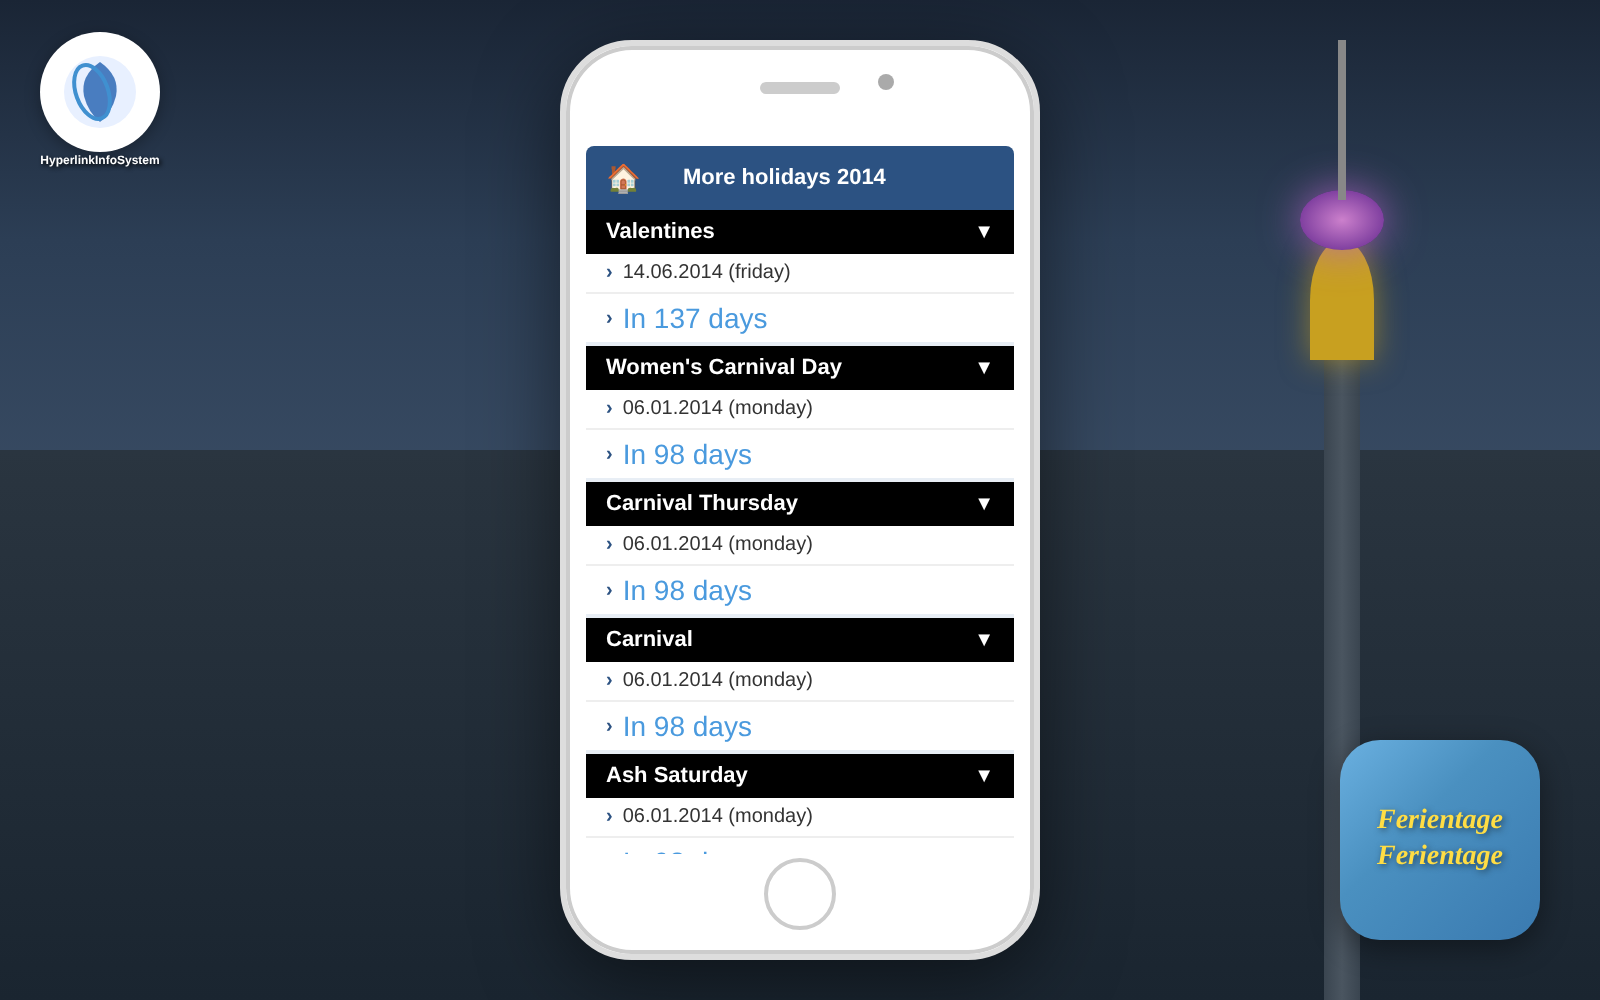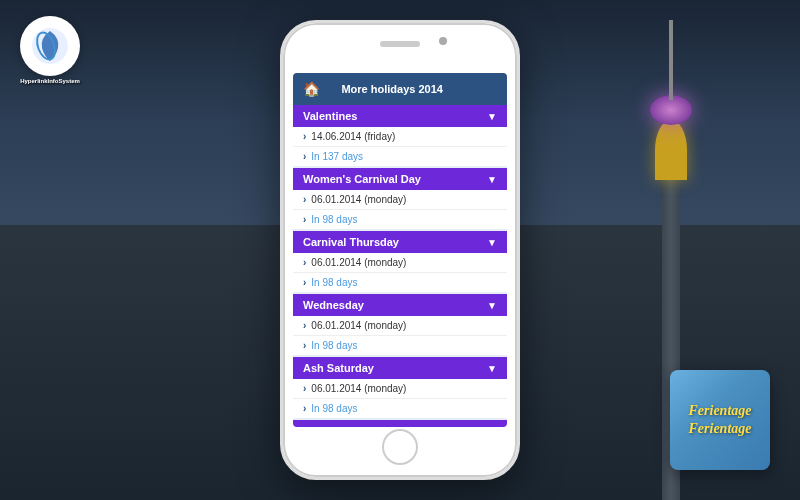--- a/index.html
+++ b/index.html
@@ -123,21 +123,21 @@
     }
 
     
     .app-icon {
       position: absolute;
       bottom: 30px;
       right: 30px;
       width: 100px;
       height: 100px;
       background: linear-gradient(135deg, #6ab0e0 0%, #4a90c0 40%, #3a7ab0 100%);
-      border-radius: 8px;
+      border-radius: 20px;
       display: flex;
       flex-direction: column;
       align-items: center;
       justify-content: center;
       z-index: 10;
       box-shadow: 0 4px 15px rgba(0,0,0,0.4);
     }
 
     .app-icon-text {
       font-size: 14px;
@@ -240,21 +240,21 @@
       font-weight: bold;
       margin-left: 15px;
     }
 
     
     .holiday-section {
       margin-bottom: 2px;
     }
 
     .holiday-header {
-      background: #6d28d9;
+      background: #000000;
       padding: 5px 10px;
       display: flex;
       justify-content: space-between;
       align-items: flex-end;
       cursor: pointer;
     }
 
     .holiday-header-name {
       color: white;
       font-size: 11px;
@@ -288,21 +288,21 @@
       font-weight: bold;
     }
 
     .holiday-item-date {
       color: #333;
       font-size: 10px;
     }
 
     .holiday-item-days {
       color: #4a9ade;
-      font-size: 10px;
+      font-size: 14px;
     }
 
     
     .app-content::-webkit-scrollbar {
       display: none;
     }
   </style>
 </head>
 <body>
 
@@ -389,21 +389,21 @@
           <span class="holiday-item-date">06.01.2014 (monday)</span>
         </div>
         <div class="holiday-item">
           <span class="holiday-item-arrow">›</span>
           <span class="holiday-item-days">In 98 days</span>
         </div>
       </div>
     </div>
             <div class="holiday-section">
       <div class="holiday-header">
-        <span class="holiday-header-name">Wednesday</span>
+        <span class="holiday-header-name">Carnival</span>
         <span class="holiday-header-arrow">▼</span>
       </div>
       <div class="holiday-items">
         <div class="holiday-item">
           <span class="holiday-item-arrow">›</span>
           <span class="holiday-item-date">06.01.2014 (monday)</span>
         </div>
         <div class="holiday-item">
           <span class="holiday-item-arrow">›</span>
           <span class="holiday-item-days">In 98 days</span>

